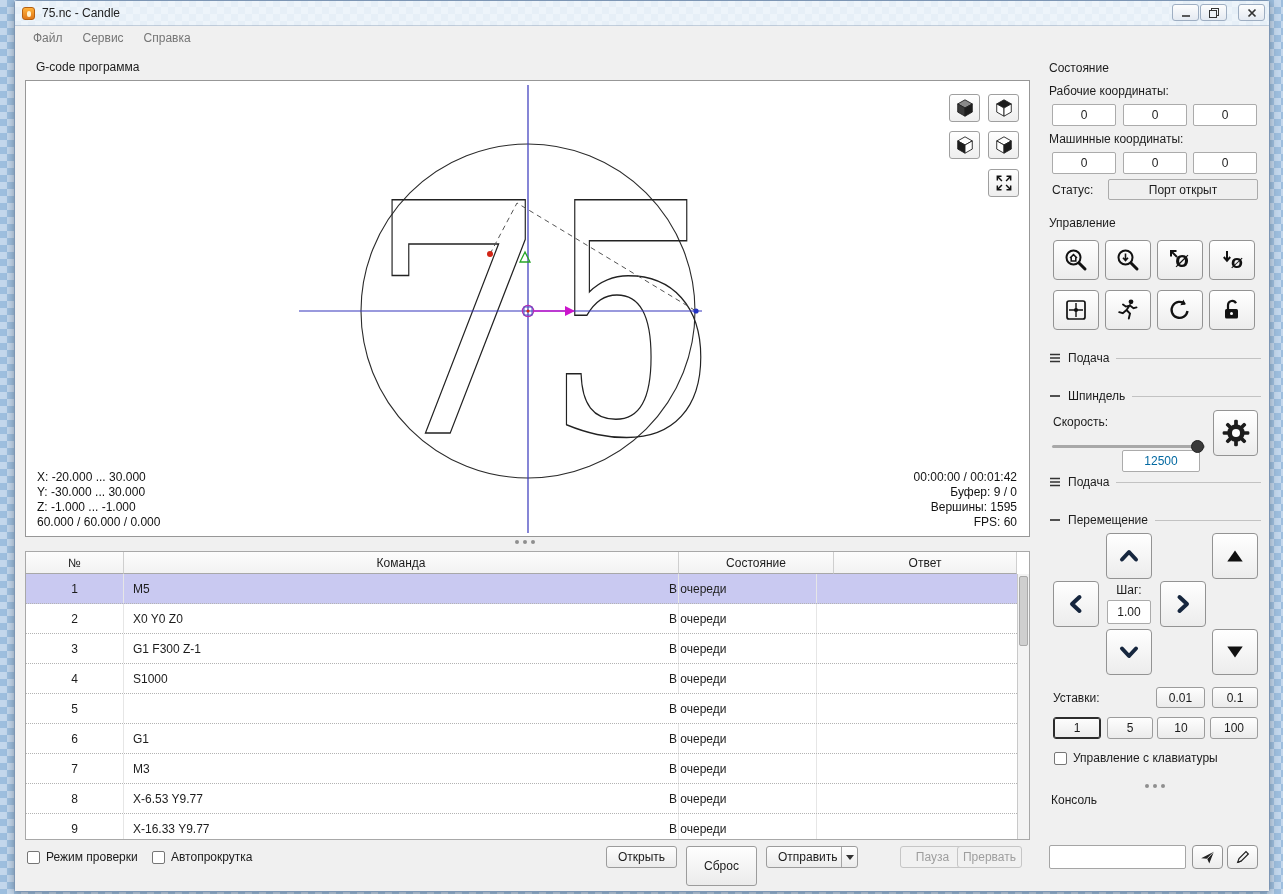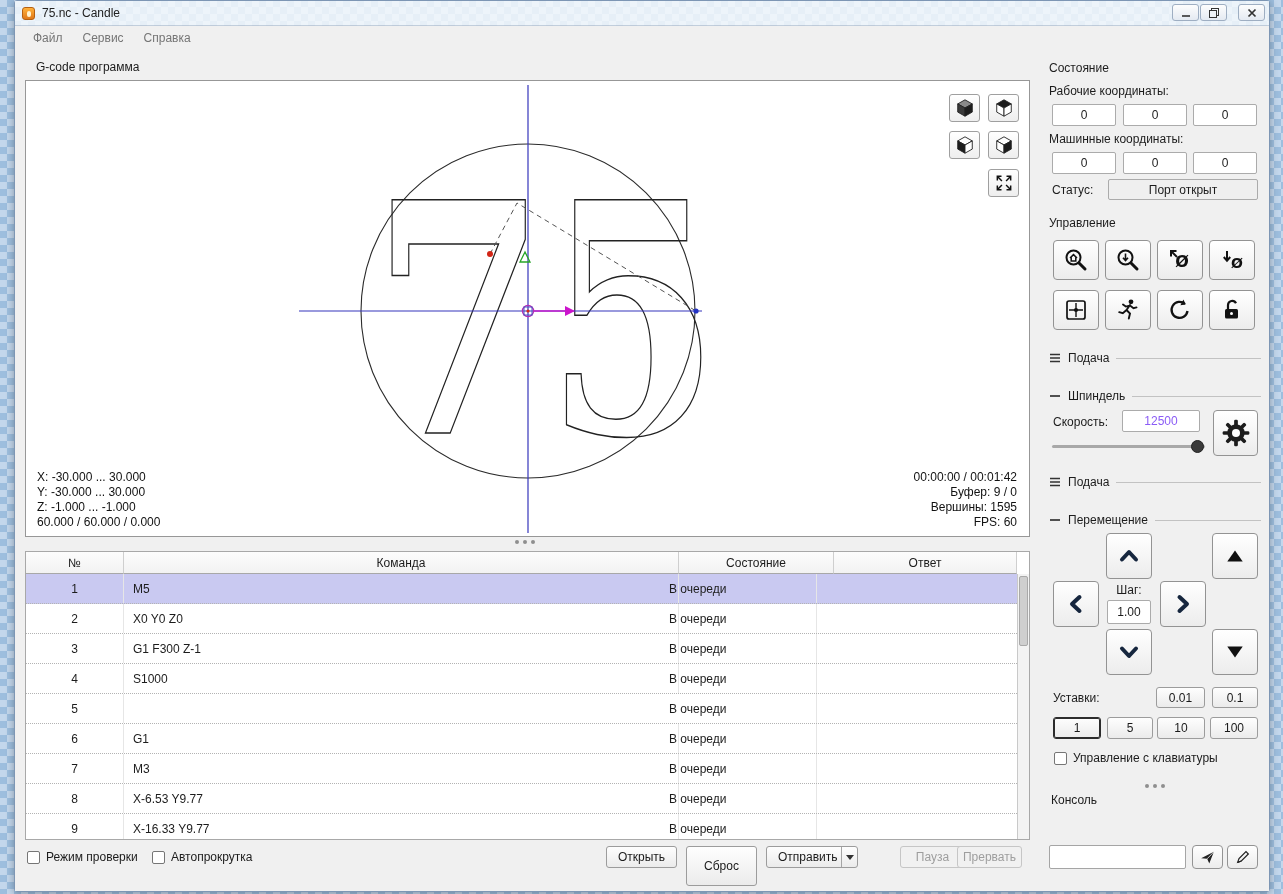--- a/index.html
+++ b/index.html
@@ -61,21 +61,21 @@
   .field { position:absolute; background:#fff; border:1px solid #ababab; border-radius:2px;
     display:flex; align-items:center; justify-content:center; }
   .chkrow { position:absolute; display:flex; align-items:center; gap:6px; }
   .chk { width:13px; height:13px; background:#fff; border:1px solid #767676; border-radius:2px; }
   .dots { position:absolute; display:flex; gap:4px; }
   .dot { width:4px; height:4px; border-radius:50%; background:#8f8f8f; }
   .hdr { position:absolute; display:flex; align-items:center; gap:7px; width:212px; }
   .hline { flex:1; border-top:1px solid #c2c2c2; margin-top:1px; }
   .ipt { position:absolute; background:#fff; border:1px solid #a5a5a5; border-radius:2px;
     font-family:"Liberation Sans",sans-serif; font-size:12px; padding:2px 5px; }
-  .red { color:#8b5cf6; }
+  .red { color:#0369a1;margin-top:40px; }
   .split-arrow { position:absolute; right:0; top:0; bottom:0; width:16px; border-left:1px solid #a5a5a5;
     display:flex; align-items:center; justify-content:center; }
   .tri-down { width:0; height:0; border:4px solid transparent; border-top:5px solid #333; margin-top:4px; }
   .slider-track { position:absolute; height:3px; background:#a8a8a8; border-radius:2px; }
   .slider-handle { position:absolute; width:13px; height:13px; border-radius:50%;
     background:#3a3a3a; border:1px solid #222; }
 </style>
 </head>
 <body>
 
@@ -160,21 +160,21 @@
     <div class="viewbtn" style="left:962px; top:88px;">
       <svg width="20" height="20" viewBox="0 0 24 24" fill="none" stroke="#111" stroke-width="1.8">
         <path d="M9.5 9.5 L4.5 4.5 M4 9 V4 H9"></path>
           <path d="M14.5 9.5 L19.5 4.5 M15 4 H20 V9"></path>
         <path d="M9.5 14.5 L4.5 19.5 M4 15 V20 H9"></path>
           <path d="M14.5 14.5 L19.5 19.5 M15 20 H20 V15"></path>
         </svg>
     </div>
 
     <div class="visinfo" style="left:11px;">
-      <div>X: -30.000 ... 30.000</div>
+      <div>X: -20.000 ... 30.000</div>
       <div>Y: -30.000 ... 30.000</div>
       <div>Z: -1.000 ... -1.000</div>
       <div>60.000 / 60.000 / 0.000</div>
     </div>
     <div class="visinfo" style="right:12px; text-align:right;">
       <div>00:00:00 / 00:01:42</div>
       <div>Буфер: 9 / 0</div>
       <div>Вершины: 1595</div>
       <div>FPS: 60</div>
     </div>

